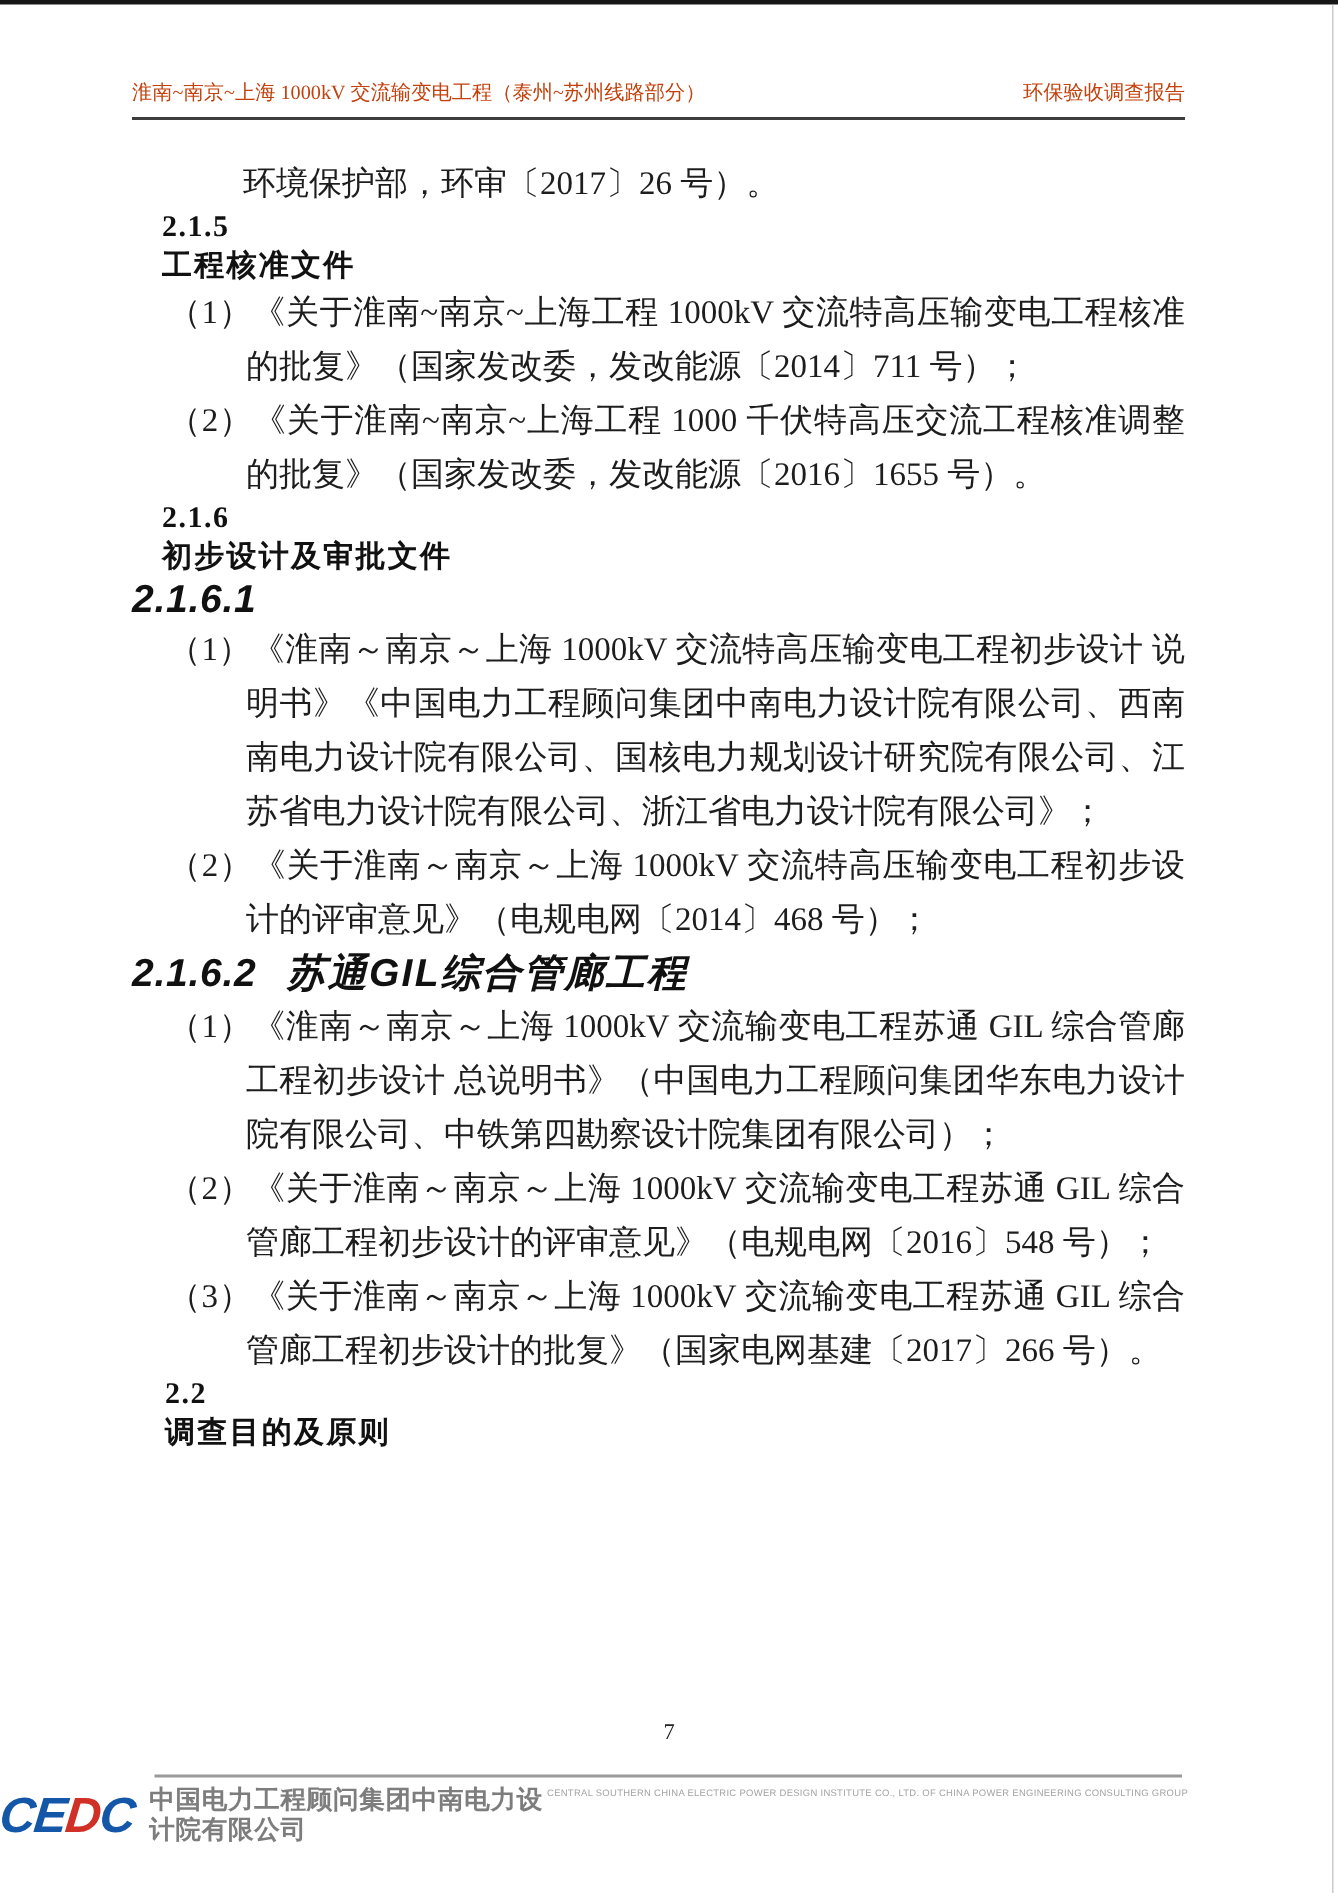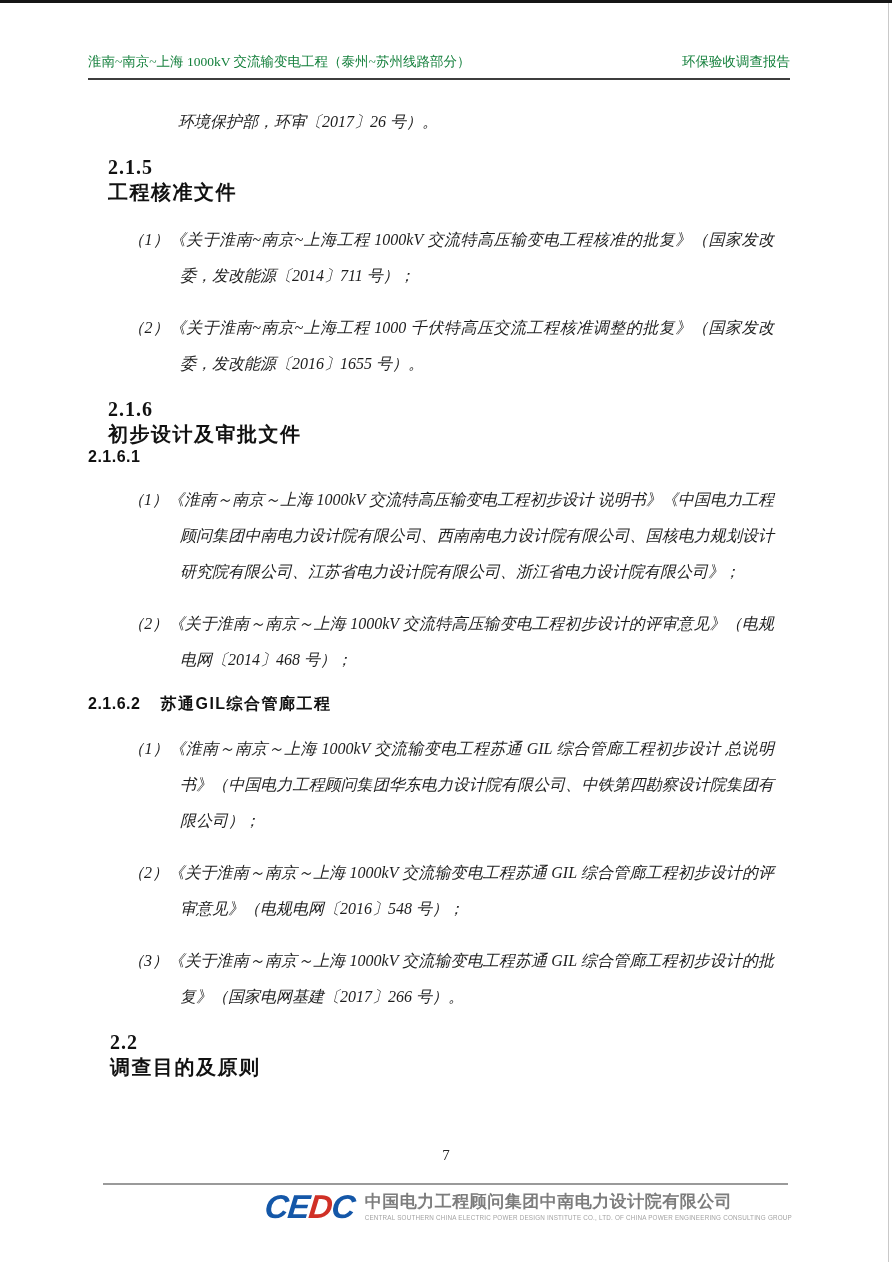--- a/index.html
+++ b/index.html
@@ -16,39 +16,38 @@
   }
   .scan-edge-right {
     position:absolute; top:0; bottom:0; right:3px; width:1px;
     background:#c9c9c9;
   }
   .content {
     position:absolute; left:88px; top:50px; width:702px;
   }
   .page-header {
     display:flex; justify-content:space-between; align-items:flex-end;
-    font-size:13.5px; color:#15803d;
+    font-size:13.5px; color:#c2410c;
     padding-bottom:7px;
     border-bottom:2px solid #3d3d3d;
   }
   .para, .item {
-    font-size:16px; line-height:36px;
+    font-size:22px; line-height:36px;
     text-align:justify;
-    margin:16px;
-    font-style:italic;
+    margin:0;
   }
   .para.intro { margin-top:24px; padding-left:74px; }
   .item { padding-left:76px; text-indent:-52px; }
   h2.sec, h3.sec {
     display:flex; align-items:baseline;
     font-weight:bold; color:#111;
     margin:0;
   }
   h2.sec { font-size:20px;flex-direction:column; }
-  h3.sec { font-size:16px; }
+  h3.sec { font-size:26px;font-style:italic; }
   .sec .num {
     font-family:"Liberation Serif","DejaVu Serif",serif;
     letter-spacing:1px;
   }
   h3.sec .num { font-family:"Liberation Sans","DejaVu Sans",sans-serif; letter-spacing:0.5px; }
   .sec .ttl {
     font-family:"Liberation Sans","DejaVu Sans",sans-serif;
     margin-left:20px; letter-spacing:1.5px;
   }
   h2.sec.s-22 .ttl { margin-left:22px; }
@@ -71,21 +70,21 @@
   }
   .cedc-logo {
     font-family:"Liberation Sans","DejaVu Sans",sans-serif;
     font-weight:900; font-style:italic;
     font-size:33px; line-height:1;
     letter-spacing:-1px;
     transform:skewX(-6deg);
   }
   .cedc-logo .lb { color:#1457a8; }
   .cedc-logo .lr { color:#d03026; }
-  .company { display:flex; flex-direction:column; }
+  .company { display:flex; flex-direction:row; }
   .company .cn {
     font-family:"Liberation Sans","DejaVu Sans",sans-serif;
     font-size:17px; font-weight:700; color:#7d7d7d;
     letter-spacing:0.5px; line-height:1.15;
   }
   .company .en {
     font-family:"Liberation Sans","DejaVu Sans",sans-serif;
     font-size:6.3px; color:#a3a3a3; letter-spacing:0.2px; margin-top:2px;
     white-space:nowrap;
   }

